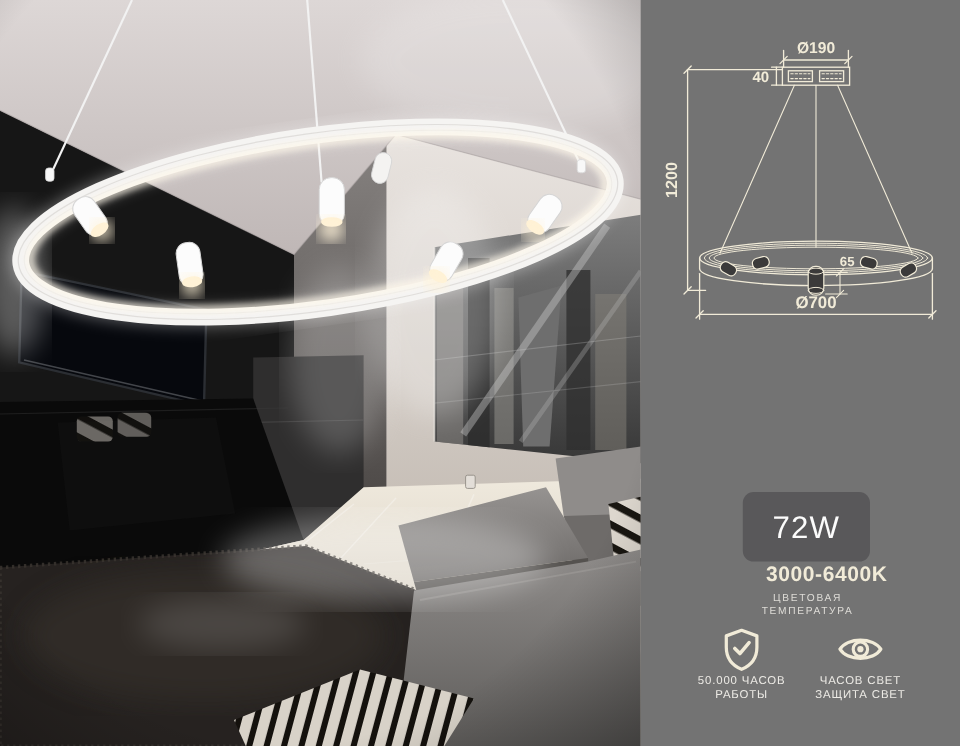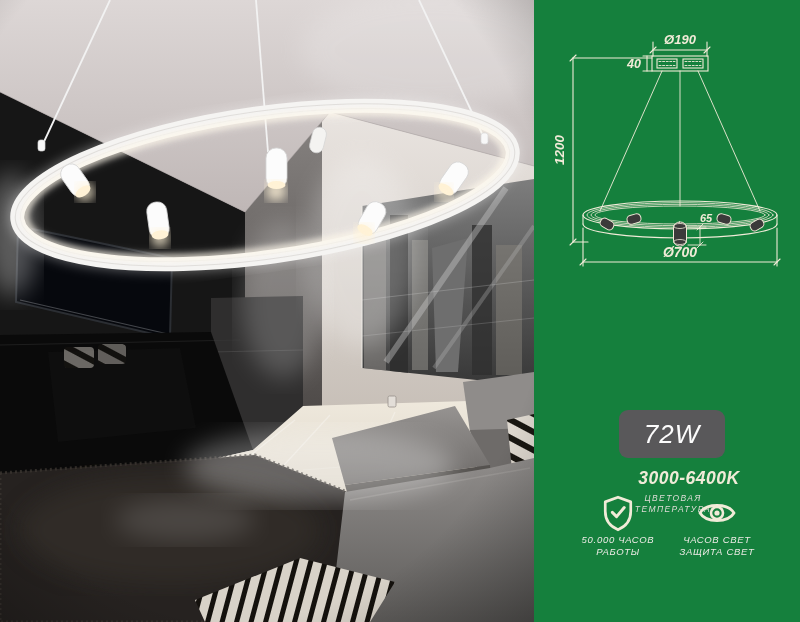--- a/index.html
+++ b/index.html
@@ -1,31 +1,31 @@
 <!DOCTYPE html>
 <html><head>
 <meta charset="utf-8">
 <style>
   html,body{margin:0;padding:0;background:#222;}
   *{box-sizing:border-box;}
   #stage{position:relative;width:800px;height:622px;overflow:hidden;background:#3b3a3a;
          font-family:"Liberation Sans",sans-serif;}
   #photo{position:absolute;left:0;top:0;width:534px;height:622px;}
-  #panel{position:absolute;left:534px;top:0;width:266px;height:622px;background:#15803d;font-style:italic;}
+  #panel{position:absolute;left:534px;top:0;width:266px;height:622px;background:#737373;}
   #diagram{position:absolute;left:0;top:0;}
   .dimtext{font-family:"Liberation Sans",sans-serif;font-weight:bold;fill:#f1ebd8;}
-  #watt-badge{position:absolute;left:85px;top:410px;width:106px;height:48px;border-radius:9px;
+  #watt-badge{position:absolute;left:85px;top:410px;width:106px;height:58px;border-radius:9px;
       background:#59585a;display:flex;align-items:center;justify-content:center;}
   #watt-badge span{color:#fcfcfc;font-size:26px;letter-spacing:1px;}
   #temp-value{position:absolute;left:0;top:468px;width:310px;text-align:center;
       color:#f1ebd8;font-size:17.5px;font-weight:bold;letter-spacing:.5px;}
   .temp-label{position:absolute;width:266px;text-align:center;color:#dedcd7;
       font-size:8.5px;letter-spacing:1.4px;padding-left:12px;}
   #temp-label-1{top:493px;} #temp-label-2{top:504px;}
-  .feature{position:absolute;top:494px;width:140px;text-align:center;}
+  .feature{position:absolute;top:522px;width:140px;text-align:center;}
   #feature-lifespan{left:14px;} #feature-softlight{left:113px;}
   .feature .ic{height:38px;display:flex;align-items:center;justify-content:center;}
   .feature .ln{color:#eceae5;font-size:9.5px;letter-spacing:.7px;line-height:12px;}
   .feature .ln1{margin-top:2px;}
   svg{display:block;}
 </style>
 </head>
 <body>
 
 <div id="stage">

